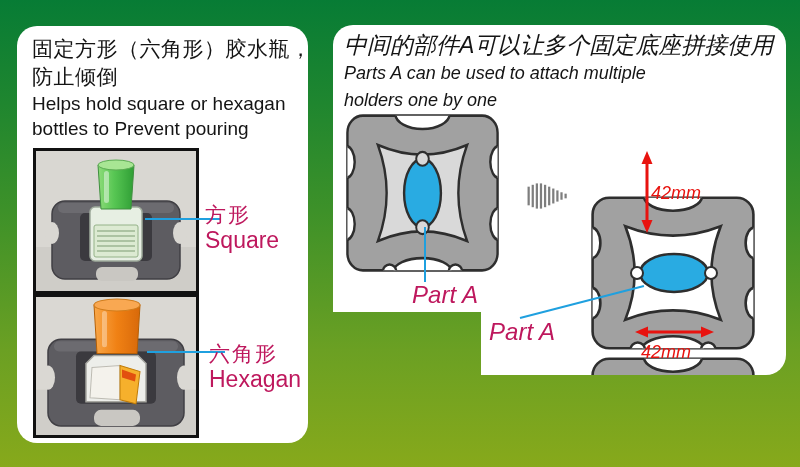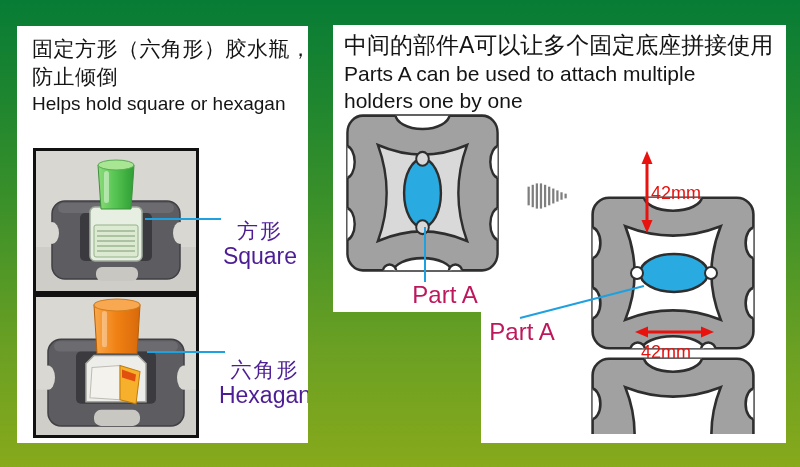--- a/index.html
+++ b/index.html
@@ -1,36 +1,36 @@
 <!DOCTYPE html>
 <html><head>
 <meta charset="utf-8">
 <style>
   html,body{margin:0;padding:0;background:#222;}
   .stage{
     position:relative;width:800px;height:467px;overflow:hidden;
     background:linear-gradient(180deg,#077c35 0%,#1f862f 22%,#3d9129 45%,#6ba023 75%,#87a91b 100%);
     font-family:"Liberation Sans",sans-serif;
   }
-  .panel{position:absolute;background:#fff;overflow:hidden;}
+  .panel{position:absolute;background:#fff;overflow:hidden;border-radius:20px;}
   .left-panel{left:17px;top:26px;width:291px;height:417px;}
-  .right-panel{left:333px;top:25px;width:453px;height:418px;
-    clip-path:polygon(0 0,453px 0,453px 418px,148px 418px,148px 287px,0 287px);}
+  .right-panel{left:333px;top:25px;width:453px;height:350px;
+    clip-path:polygon(0 0,453px 0,453px 418px,148px 418px,148px 287px,0 287px);font-style:italic;}
   .head{position:absolute;color:#141414;}
   .lp-head{left:15px;top:9px;}
   .zh-line{font-size:21px;line-height:28px;letter-spacing:.5px;white-space:nowrap;}
   .lp-en{font-size:19px;line-height:25px;white-space:nowrap;}
   .rp-head{left:11px;top:6px;}
   .rp-zh{font-size:23px;line-height:29px;white-space:nowrap;}
-  .rp-en{font-size:21px;line-height:27px;white-space:nowrap;}
+  .rp-en{font-size:18px;line-height:27px;white-space:nowrap;}
   .photo{position:absolute;border:3px solid #111;background:#d9d7d2;}
   .photo svg{display:block;width:100%;height:100%;}
   .photo1{left:16px;top:122px;width:166px;height:146px;box-sizing:border-box;}
   .photo2{left:16px;top:268px;width:166px;height:144px;box-sizing:border-box;}
-  .bottle-label{position:absolute;text-align:center;color:#4c1d95;margin-top:16px;}
+  .bottle-label{position:absolute;text-align:left;color:#be185d;}
   .bottle-label .zh{font-size:21px;line-height:24px;letter-spacing:2px;}
   .bottle-label .en{font-size:23px;line-height:27px;}
   .leader{position:absolute;height:2px;background:#1fa0df;}
   .leader-v{position:absolute;width:2px;background:#1fa0df;}
   .diagram{position:absolute;}
   .diagram svg{display:block;width:100%;height:100%;}
   .part-a{position:absolute;width:110px;text-align:center;color:#be185d;font-size:24px;line-height:26px;}
   .dim{position:absolute;color:#e8130f;font-size:18px;line-height:24px;}
   .leader-diag{position:absolute;height:2px;background:#1fa0df;transform:rotate(-14.5deg);transform-origin:left center;}
   .speed{position:absolute;}
@@ -70,20 +70,21 @@
           <stop offset="1" stop-color="#d8690a"></stop>
       </linearGradient>
     </defs>
   </svg>
 
   <section class="panel left-panel">
     <div class="head lp-head">
       <div class="zh-line">固定方形（六角形）胶水瓶，</div>
       <div class="zh-line">防止倾倒</div>
       <div class="lp-en">Helps hold square or hexagan</div>
+      <div class="lp-en">bottles to Prevent pouring</div>
     </div>
 
     <div class="photo photo1">
       <svg viewBox="0 0 160 140" preserveAspectRatio="none">
         <rect width="160" height="140" fill="#d9d7d2"></rect>
         <rect y="96" width="160" height="44" fill="#cfcdc8"></rect>
         <g>
           <rect x="16" y="50" width="128" height="78" rx="13" fill="#5d5c61" stroke="#403f44" stroke-width="1.5"></rect>
           <rect x="22" y="52" width="116" height="10" rx="5" fill="#6c6b70"></rect>
           <ellipse cx="16" cy="82" rx="7" ry="11" fill="#d9d7d2"></ellipse>

